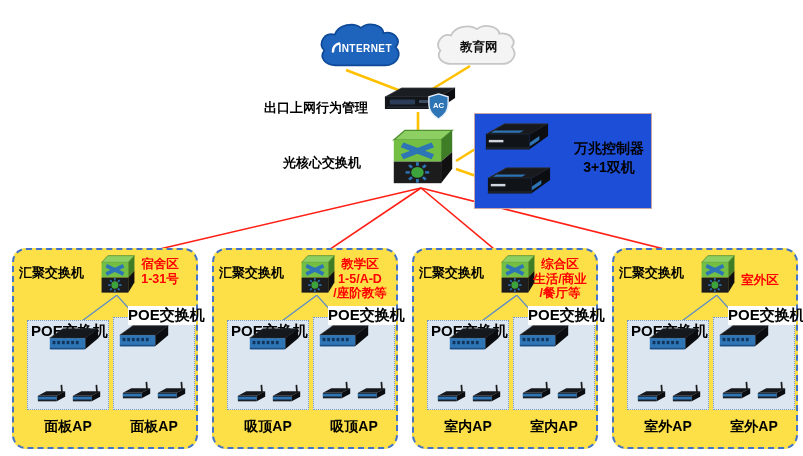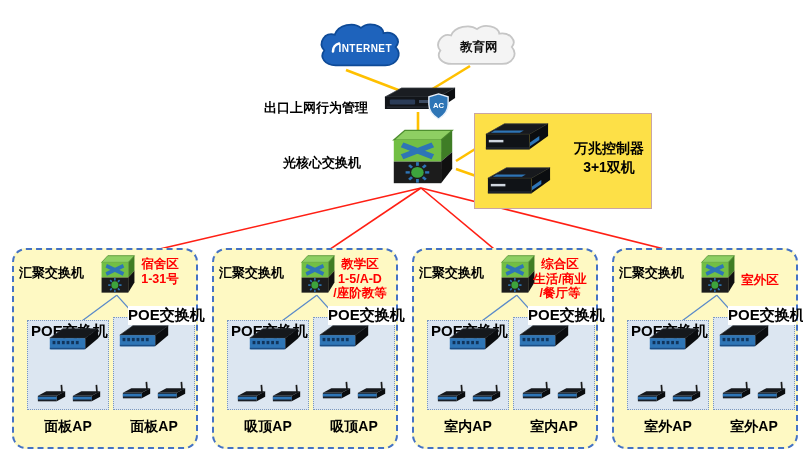--- a/index.html
+++ b/index.html
@@ -4,23 +4,23 @@
 <style>
   html,body{margin:0;padding:0;background:#fff;}
   .stage{position:relative;width:803px;height:456px;background:#fff;overflow:hidden;
          font-family:"Liberation Sans","DejaVu Sans",sans-serif;}
   .abs{position:absolute;}
   svg{display:block;overflow:visible;}
   .wires{position:absolute;left:0;top:0;width:803px;height:456px;}
   .lbl{position:absolute;font-weight:bold;color:#000;white-space:nowrap;}
   .gw-label{left:250px;top:99px;width:118px;font-size:13px;text-align:right;}
   .core-label{left:283px;top:154px;width:104px;font-size:13px;}
-  .ctrl-panel{left:474px;top:113px;width:176px;height:94px;background:#fde047;border:1px solid #C9A5A4;}
+  .ctrl-panel{left:474px;top:113px;width:176px;height:94px;background:#1d4ed8;border:1px solid #C9A5A4;}
   .ctrl-label{left:94px;top:25px;width:80px;font-size:14px;line-height:19px;text-align:center;font-weight:bold;}
-  .zone{position:absolute;top:248px;width:186px;height:201px;border:2px dashed #4472C4;border-radius:14px;background:#fef9c3;box-sizing:border-box;}
+  .zone{position:absolute;top:248px;width:186px;height:201px;border:2px dashed #4472C4;border-radius:14px;background:#fde047;box-sizing:border-box;}
   .zone-lines{position:absolute;left:0;top:0;width:100%;height:100%;}
   .agg{left:5px;top:14px;font-size:13px;}
   .area{position:absolute;right:2px;top:7px;width:68px;text-align:center;color:#FF0000;font-weight:bold;font-size:12.5px;line-height:14.5px;}
   .area.single{padding-top:16px;}
   .poe-box{position:absolute;width:82px;background:#DCE6F1;border:1px dotted #7A97BE;box-sizing:border-box;}
   .poe-box.l{left:13px;top:70px;height:90px;}
   .poe-box.r{left:99px;top:67px;height:93px;}
   .poe-lbl{position:absolute;font-size:15px;font-weight:bold;color:#000;white-space:nowrap;}
   .poe-lbl.l{left:17px;top:72px;}
   .poe-lbl.r{left:114px;top:56px;width:68px;text-align:right;background:#fff;}

